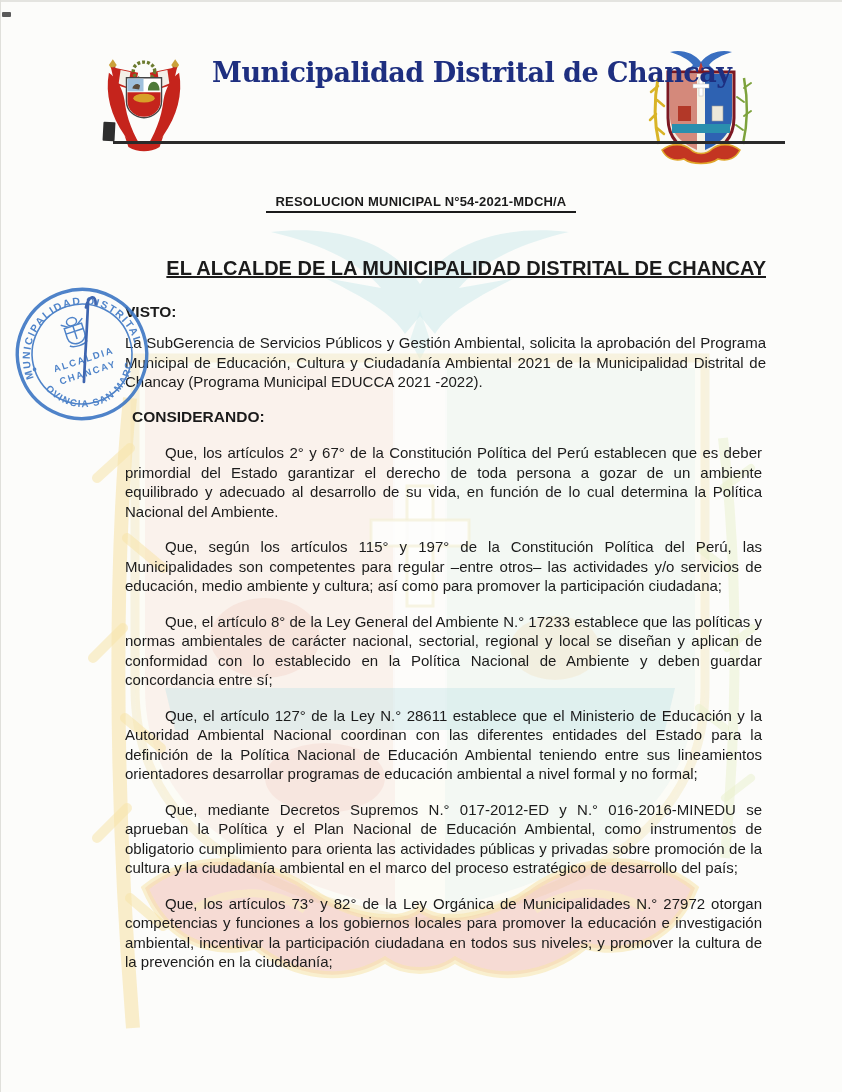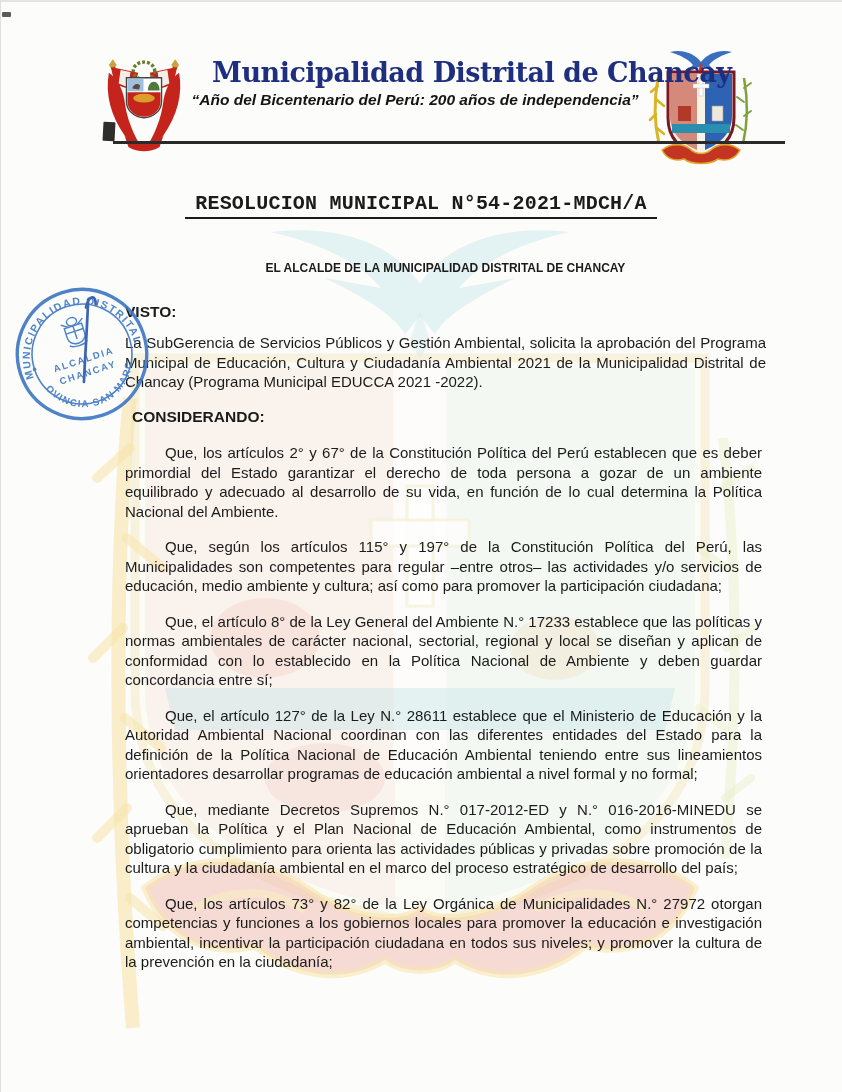--- a/index.html
+++ b/index.html
@@ -28,30 +28,30 @@
     font-family:"Liberation Serif",serif;font-style:italic;font-weight:bold;
     font-size:15px;line-height:18px;color:#d21a12;letter-spacing:.6px;margin-top:4px;white-space:nowrap;
   }
   .motto{
     font-style:italic;font-weight:bold;font-size:15.5px;line-height:18px;color:#141414;margin-top:3px;white-space:nowrap;
   }
   .hdr-rule{position:absolute;left:113px;top:141px;width:672px;height:0;border-top:3px solid #2a2a2a;}
   
   .res-title-wrap{position:absolute;left:0;top:192px;width:842px;text-align:center;z-index:2;}
   .res-title{
-    display:inline-block;font-weight:bold;font-size:20px;letter-spacing:.2px;
-    border-bottom:2px solid #1b1b1b;padding:0 10px 2px 10px;font-family:Liberation Mono, monospace;
+    display:inline-block;font-weight:bold;font-size:13px;letter-spacing:.2px;
+    border-bottom:2px solid #1b1b1b;padding:0 10px 2px 10px;
   }
   .place-date{position:absolute;right:77px;top:226px;font-weight:bold;font-size:16px;z-index:2;}
   
   .doc-body{
     position:absolute;left:125px;top:259px;width:641px;z-index:2;
     font-size:15px;line-height:19.5px;text-align:justify;
   }
-  .issuer{font-weight:bold;font-size:12px;margin:0 0 23px 0;text-align:center;}
+  .issuer{font-weight:bold;font-size:20px;margin:0 0 23px 0;text-align:right;text-decoration:underline;}
   .sec-label{font-weight:bold;font-size:15.5px;margin:0 0 12px 0;text-align:left;}
   .visto-p{margin:0 0 15px 0;}
   .considerando-label{font-weight:bold;font-size:15.5px;margin:0 0 17px 7px;text-align:left;}
   .que{text-indent:40px;margin:0 4px 16px 0;}
   
   .stamp{position:absolute;left:14px;top:286px;width:136px;height:136px;z-index:3;opacity:.9;transform:rotate(-18deg);}
 </style>
 </head>
 <body>
 
@@ -130,21 +130,20 @@
       <path d="M24 76 h58 v9 h-58 z" fill="#2a8fae"></path>
       <path d="M10 30 C6 52 6 74 11 96" fill="none" stroke="#d9b427" stroke-width="3"></path>
       <path d="M10 38 L3 44 M9 52 L16 58 M8 66 L2 72 M9 80 L16 86" stroke="#d9b427" stroke-width="2.5" stroke-linecap="round"></path>
       <path d="M96 30 C100 52 100 74 95 96" fill="none" stroke="#7da23c" stroke-width="2.5"></path>
       <path d="M96 40 L103 35 M96 54 L89 49 M96 68 L103 63 M95 82 L88 77" stroke="#7da23c" stroke-width="2" stroke-linecap="round"></path>
       <path d="M14 102 C24 94 36 96 42 101 C48 107 58 107 64 101 C70 96 82 94 92 102 C88 110 80 114 70 111 C62 117 44 117 36 111 C26 114 18 110 14 102 Z" fill="#c33522" stroke="#e0a62a" stroke-width="1.6"></path>
     </svg>
 
     <div class="hdr-text">
       <div class="org-name">Municipalidad Distrital de Chancay</div>
-      <div class="motto">“Año del Bicentenario del Perú: 200 años de independencia”</div>
     </div>
     <div class="hdr-rule"></div>
   </div>
 
   <div class="res-title-wrap">
     <span class="res-title">RESOLUCION MUNICIPAL N°54-2021-MDCH/A</span>
   </div>
 
   <div class="doc-body">
     <p class="issuer">EL ALCALDE DE LA MUNICIPALIDAD DISTRITAL DE CHANCAY</p>

